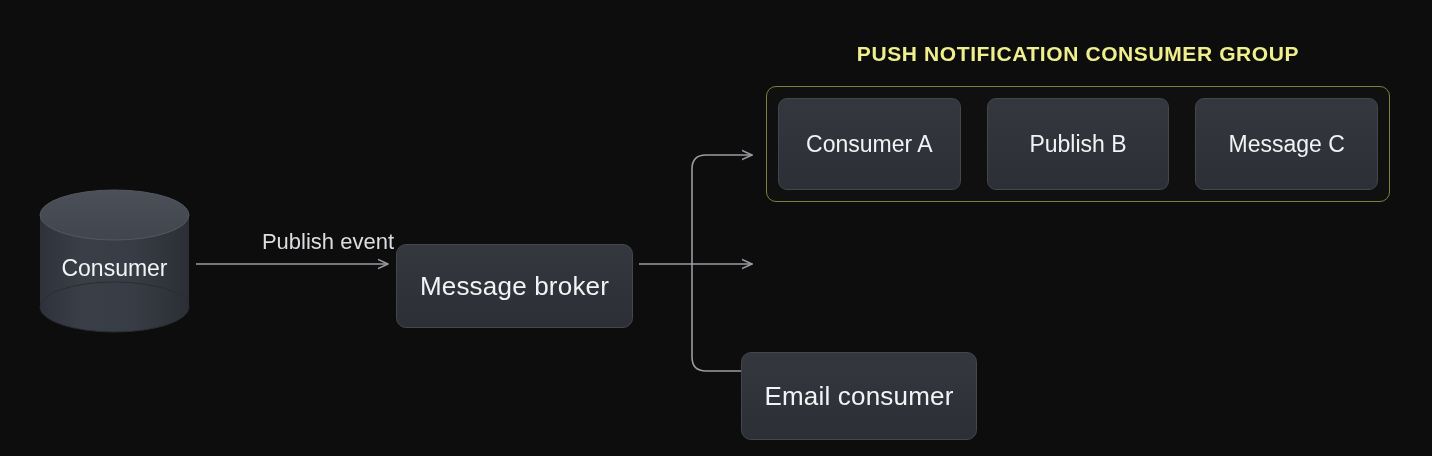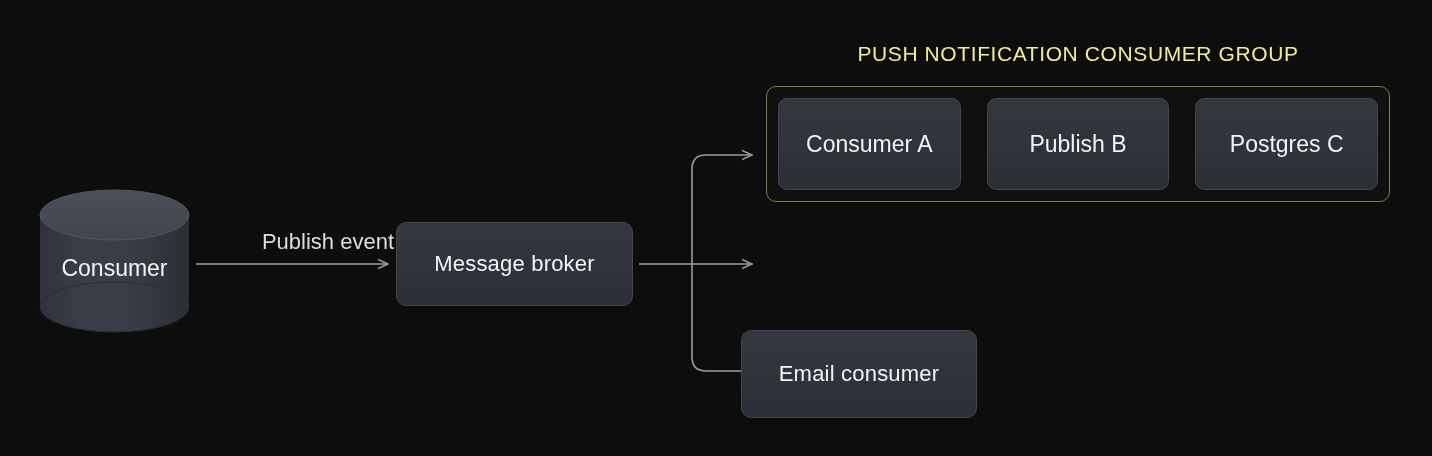--- a/index.html
+++ b/index.html
@@ -33,23 +33,24 @@
   .node-box {
     position: absolute;
     box-sizing: border-box;
     border-radius: 10px;
     background: linear-gradient(180deg, #34373d 0%, #2c2f35 100%);
     border: 1px solid #42464d;
     display: flex;
     align-items: center;
     justify-content: center;
     color: #f2f3f5;
-    font-size: 22px;
+    font-size: 26px;
     letter-spacing: 0.2px;
     white-space: nowrap;
+    margin-top: 22px;
   }
 
   
   #broker-box {
     left: 396px;
     top: 222px;
     width: 237px;
     height: 84px;
   }
   #audit-box {
@@ -98,21 +99,21 @@
   }
 
   #group-title {
     position: absolute;
     left: 766px;
     top: 42px;
     width: 624px;
     text-align: center;
     color: #eff08d;
     font-size: 21px;
-    font-weight: 400;
+    font-weight: 700;
     letter-spacing: 0.6px;
     white-space: nowrap;
   }
 
   
   #publish-label {
     position: absolute;
     left: 196px;
     top: 229px;
     width: 198px;
@@ -184,21 +185,21 @@
   <div id="group-title">PUSH NOTIFICATION CONSUMER GROUP</div>
 
   <div id="consumer-group">
     <div class="consumer-chip">
       <span>Consumer A</span>
     </div>
     <div class="consumer-chip">
       <span>Publish B</span>
     </div>
     <div class="consumer-chip">
-      <span>Postgres C</span>
+      <span>Message C</span>
     </div>
   </div>
 
 
   <div id="email-box" class="node-box">
     <span>Email consumer</span>
   </div>
 
 </div>
 

